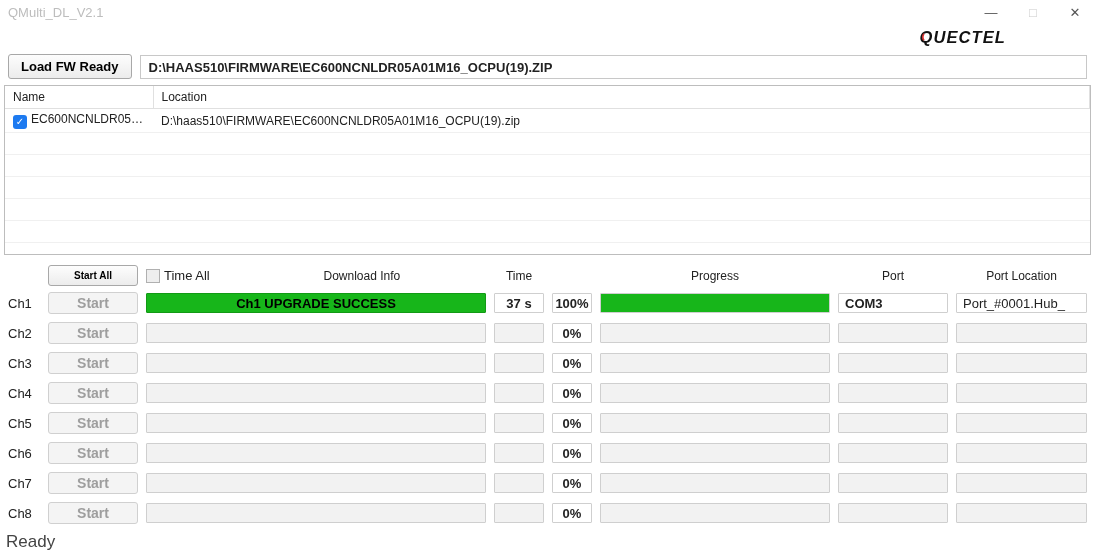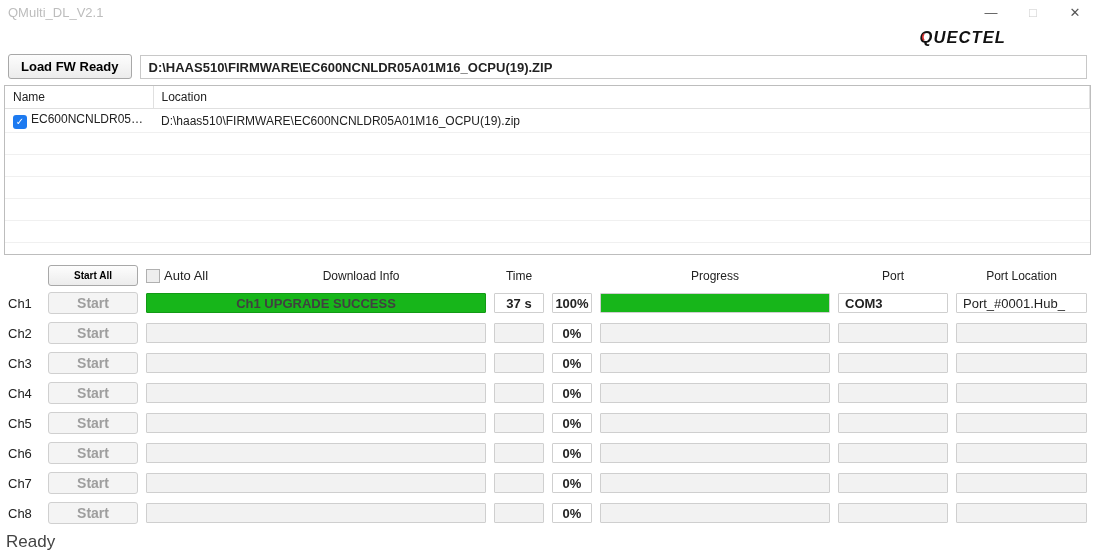--- a/index.html
+++ b/index.html
@@ -161,21 +161,21 @@
   display: flex;
   align-items: center;
   padding: 0 6px;
   overflow: hidden;
   white-space: nowrap;
   font-size: 13px;
 }
 .slot.center { justify-content: center; }
 .slot.green {
   background: #17b61a;
-  color: #404040;
+  color: #000000;
   font-weight: 700;
   justify-content: center;
   border-color: #129a15;
 }
 .slot.white { background: #fff; font-weight: 600; }
 .progress-slot {
   height: 20px;
   border: 1px solid #cfcfcf;
   background: #f2f2f2;
   position: relative;
@@ -259,21 +259,21 @@
   </table>
 </div>
 
 <div class="channels">
   <div class="ch-header">
     <div></div>
     <button class="btn start-all">Start All</button>
     <div style="display:flex;align-items:center;gap:28px;">
       <label class="auto-all">
         <span class="cb"></span>
-        <span>Auto All</span>
+        <span>Time All</span>
       </label>
       <div class="hcell" style="flex:1">Download Info</div>
     </div>
     <div class="hcell">Time</div>
     <div></div>
     <div class="hcell">Progress</div>
     <div class="hcell">Port</div>
     <div class="hcell">Port Location</div>
   </div>
   <div id="channel-rows">

